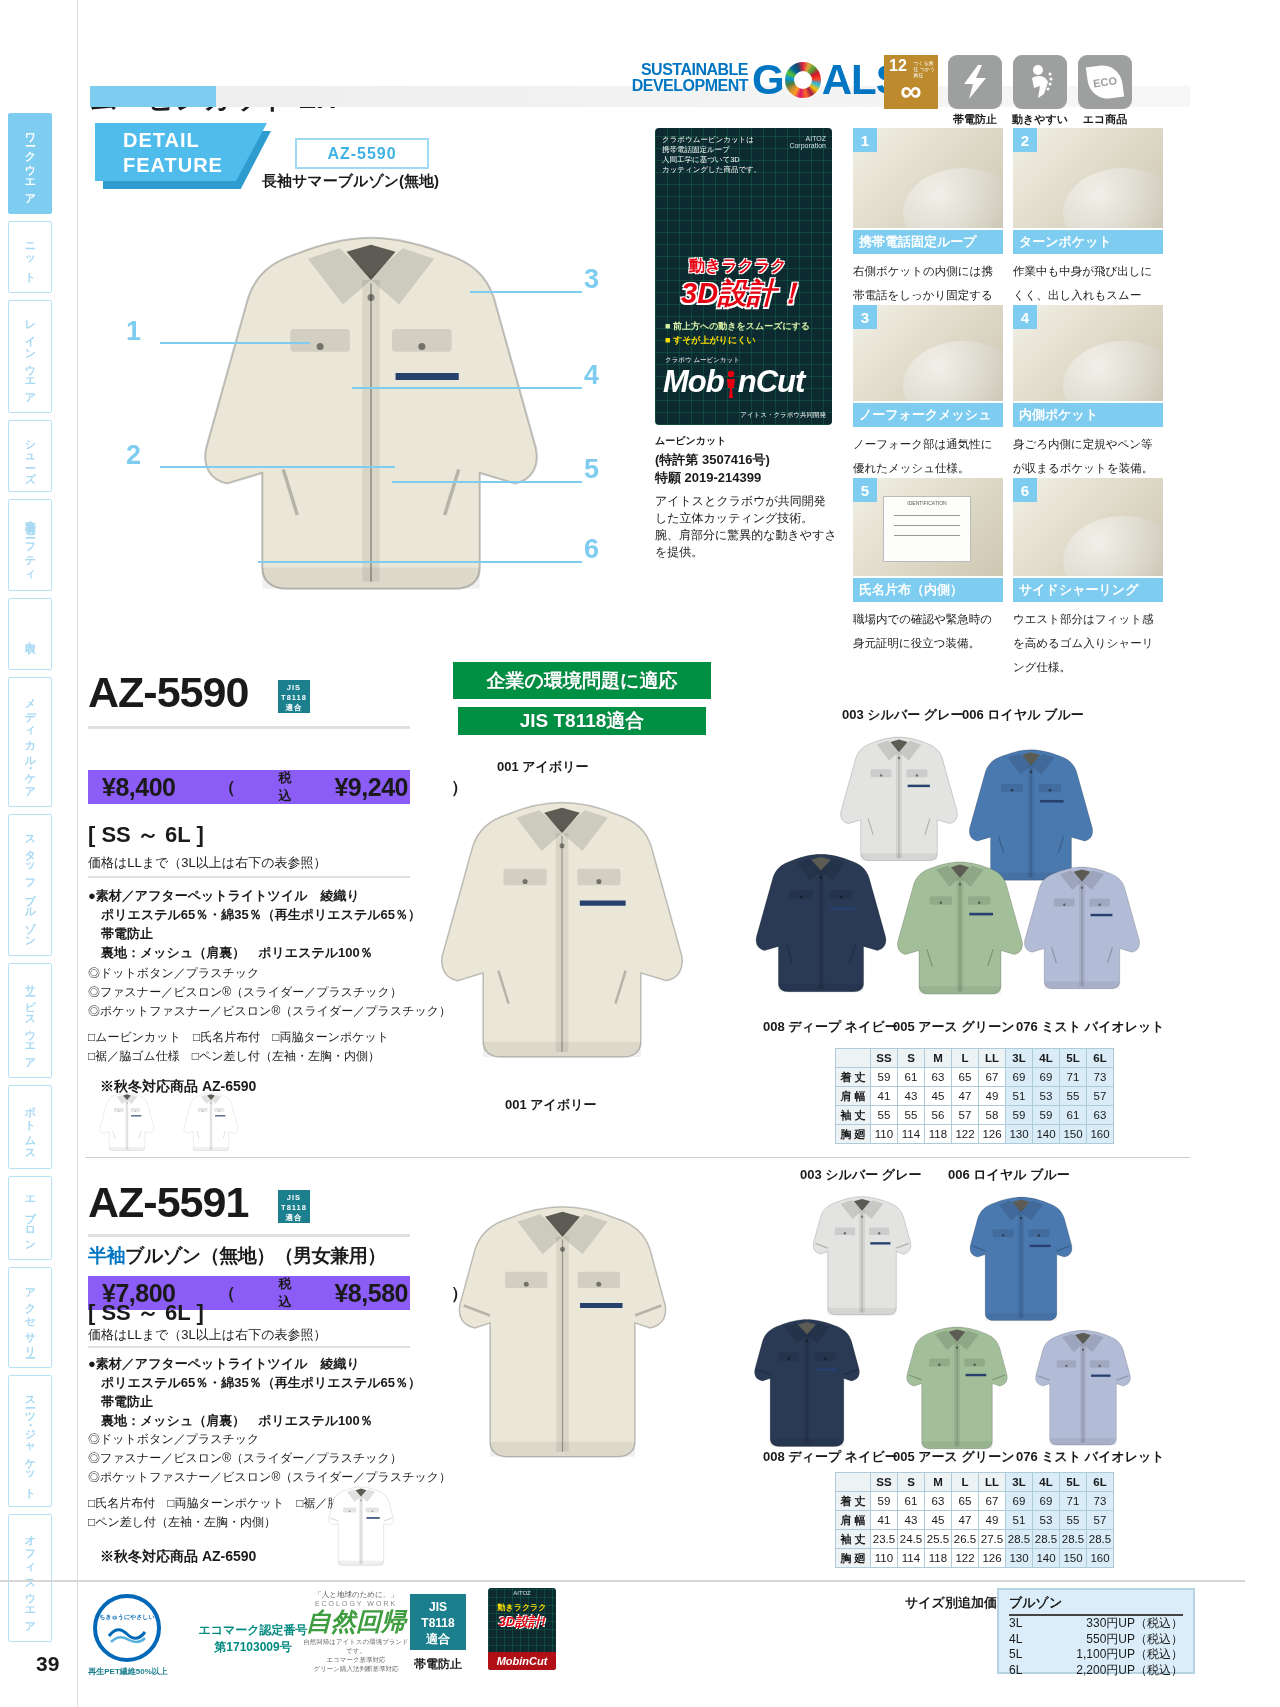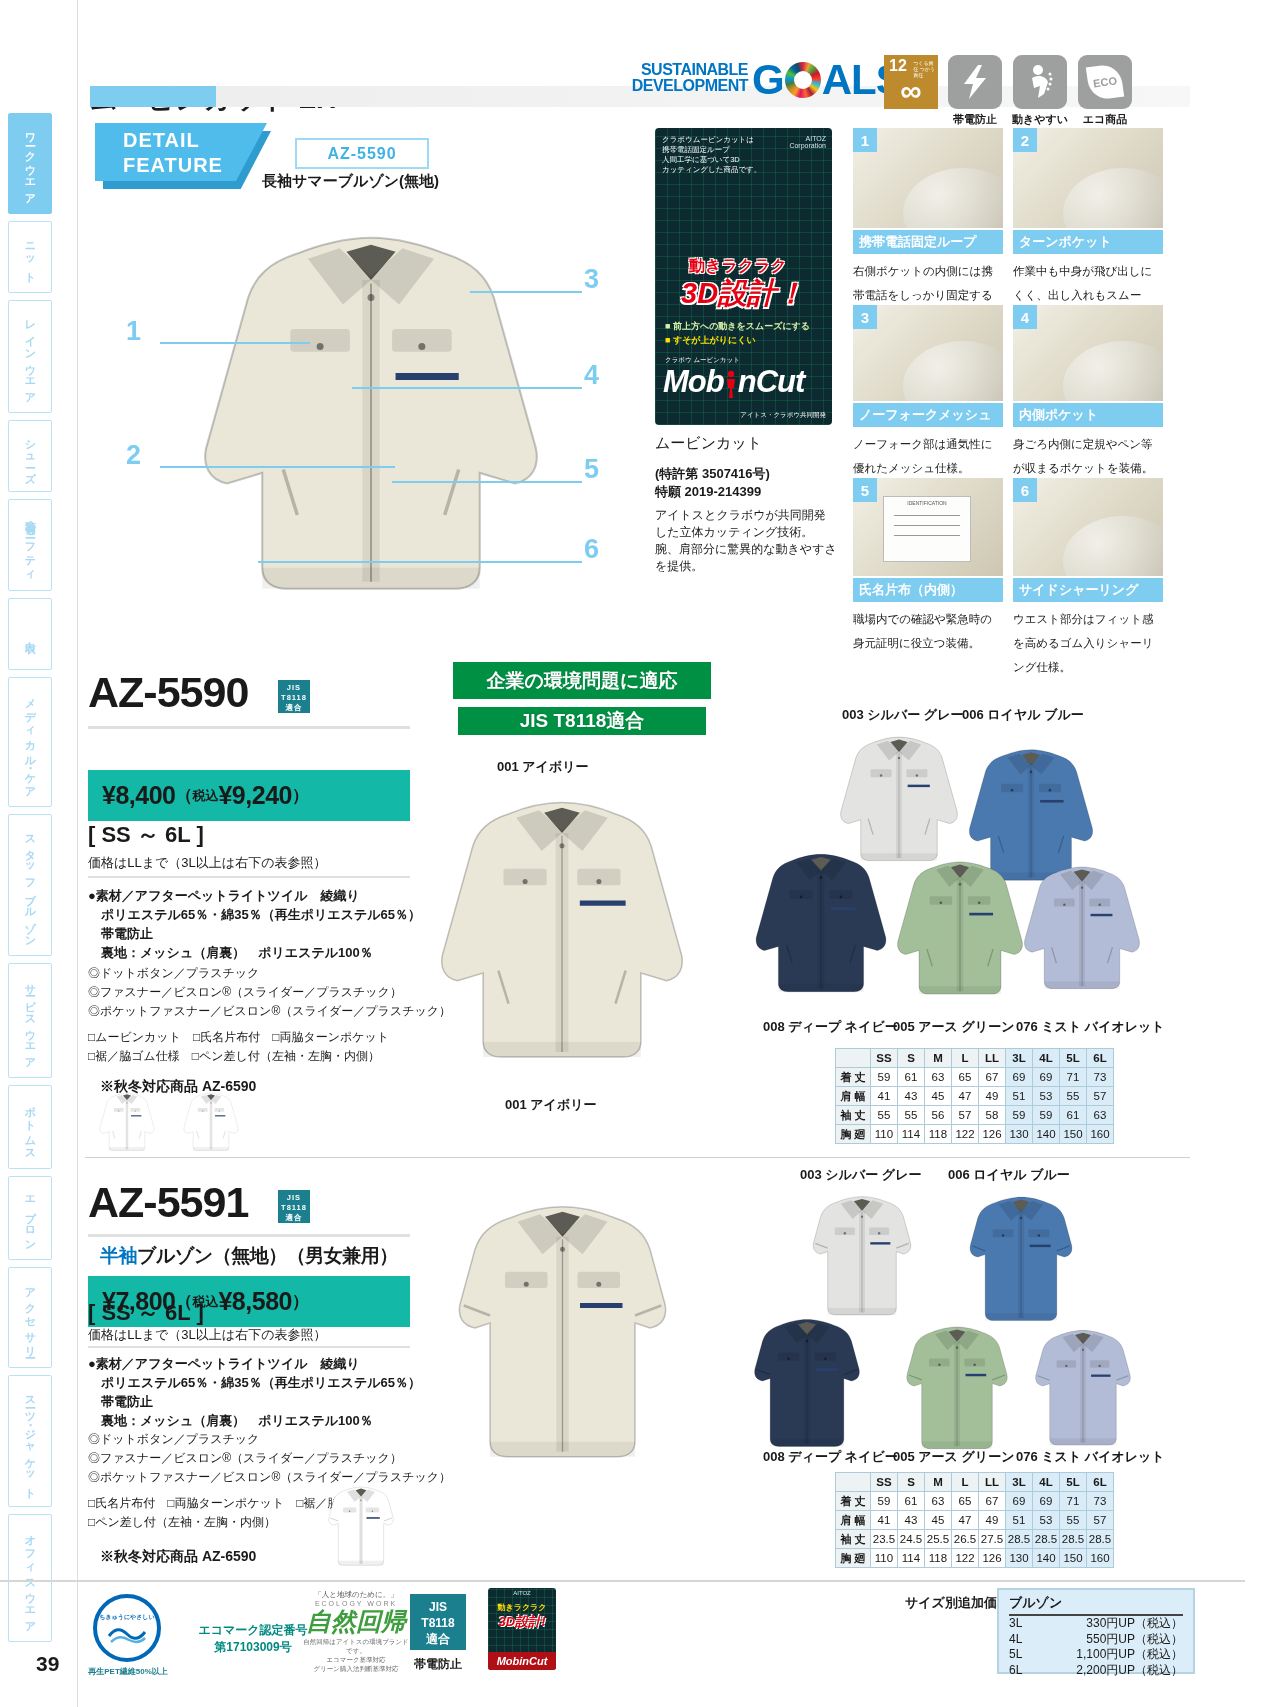--- a/index.html
+++ b/index.html
@@ -63,21 +63,21 @@
     text-shadow:1px 1px 0 #fff,-1px -1px 0 #fff,1px -1px 0 #fff,-1px 1px 0 #fff;}
   .mc-catch2{position:absolute;left:26px;top:146px;font-size:29px;font-weight:bold;color:#e60012;font-style:italic;
     text-shadow:1.5px 1.5px 0 #fff,-1.5px -1.5px 0 #fff,1.5px -1.5px 0 #fff,-1.5px 1.5px 0 #fff;}
   .mc-b1{position:absolute;left:10px;top:192px;font-size:9px;font-weight:bold;color:#d8f0a6;}
   .mc-b2{position:absolute;left:10px;top:206px;font-size:9px;font-weight:bold;color:#ffe100;}
   .mc-small{position:absolute;left:10px;top:228px;font-size:6.5px;color:#fff;}
   .mc-logo{position:absolute;left:8px;top:236px;font-size:31px;font-weight:bold;color:#fff;font-style:italic;letter-spacing:-1px;display:flex;align-items:flex-end;}
   .mc-man{width:12px;height:30px;margin:0 1px;}
   .mc-credit{position:absolute;right:6px;bottom:5px;font-size:6.5px;color:#fff;}
   .patent{left:655px;top:434px;width:182px;}
-  .patent .t{font-size:15px;font-weight:normal;margin-bottom:12px;}
+  .patent .t{font-size:10px;font-weight:bold;margin-bottom:3px;}
   .patent .p{font-size:13px;font-weight:bold;line-height:18px;}
   .patent .b{font-size:12px;line-height:17px;margin-top:6px;}
 
   
   .dcard{width:150px;}
   .dphoto{position:relative;width:150px;background:linear-gradient(135deg,#f2f0e6,#ded9c7 55%,#cdc7b2);overflow:hidden;}
   .dphoto .fold{position:absolute;right:-20px;bottom:-30px;width:120px;height:90px;border-radius:50%;
     background:radial-gradient(circle at 30% 30%,rgba(255,255,255,.6),rgba(0,0,0,.08));}
   .dnum{position:absolute;left:0;top:0;width:24px;height:24px;background:var(--accent);color:#fff;
     font-size:15px;font-weight:bold;display:flex;align-items:center;justify-content:center;}
@@ -88,21 +88,21 @@
   .idtag .ln{height:5px;border-bottom:1px solid #999;margin:4px 10px 0 10px;}
 
   
   .code{font-size:43px;font-weight:900;letter-spacing:-1px;}
   .jisbadge{width:32px;height:33px;background:var(--teal);color:#fff;text-align:center;
     font-size:7.5px;font-weight:bold;line-height:10px;padding-top:3px;box-sizing:border-box;letter-spacing:1px;}
   .rule{height:3px;background:#e0e0e0;}
   .pname{font-size:19px;font-weight:bold;letter-spacing:-0.5px;white-space:nowrap;}
   .pname .acc-red{color:var(--red);}
   .pname .acc-blue{color:var(--blue);}
-  .pricebar{width:322px;height:51px;background:#14b8a6;display:flex;align-items:center;padding-left:14px;box-sizing:border-box;}
+  .pricebar{width:322px;height:34px;background:#8b5cf6;display:flex;align-items:center;padding-left:14px;box-sizing:border-box;gap:43px;}
   .pricebar .big{font-size:25px;font-weight:bold;letter-spacing:-0.5px;}
   .pricebar .mid{font-size:17px;font-weight:bold;}
   .pricebar .sml{font-size:13px;font-weight:bold;}
   .sizerange{font-size:22px;font-weight:bold;}
   .sizenote{font-size:13px;}
   .specline{font-size:13px;font-weight:bold;line-height:19px;white-space:nowrap;}
   .specline.ind{padding-left:13px;}
   .featline{font-size:12px;line-height:19px;white-space:nowrap;}
   .season{font-size:14px;font-weight:bold;}
   .banner{background:var(--green);color:#fff;font-weight:bold;display:flex;align-items:center;justify-content:center;
@@ -509,21 +509,21 @@
 
   <div class="abs" style="left:85px;top:1157px;width:1105px;height:1px;background:#cfcfcf;"></div>
 
   <div class="abs code" style="left:88px;top:1178px;">AZ-5591</div>
   <div class="abs jisbadge" style="left:278px;top:1190px;">
     <div>JIS</div>
       <div>T8118</div>
       <div>適合</div>
   </div>
   <div class="abs rule" style="left:88px;top:1234px;width:322px;"></div>
-  <div class="abs pname" style="left:100px;top:1243px;">
+  <div class="abs pname" style="left:88px;top:1243px;">
     <span class="acc-blue">半袖</span><span>ブルゾン（無地）（男女兼用）</span>
   </div>
   <div class="abs pricebar" style="left:88px;top:1276px;">
     <span class="big">¥7,800</span>
       <span class="mid">（</span>
       <span class="sml">税込</span>
       <span class="big">¥8,580</span>
       <span class="mid">）</span>
   </div>
   <div class="abs sizerange" style="left:88px;top:1298px;">[ SS ～ 6L ]</div>

